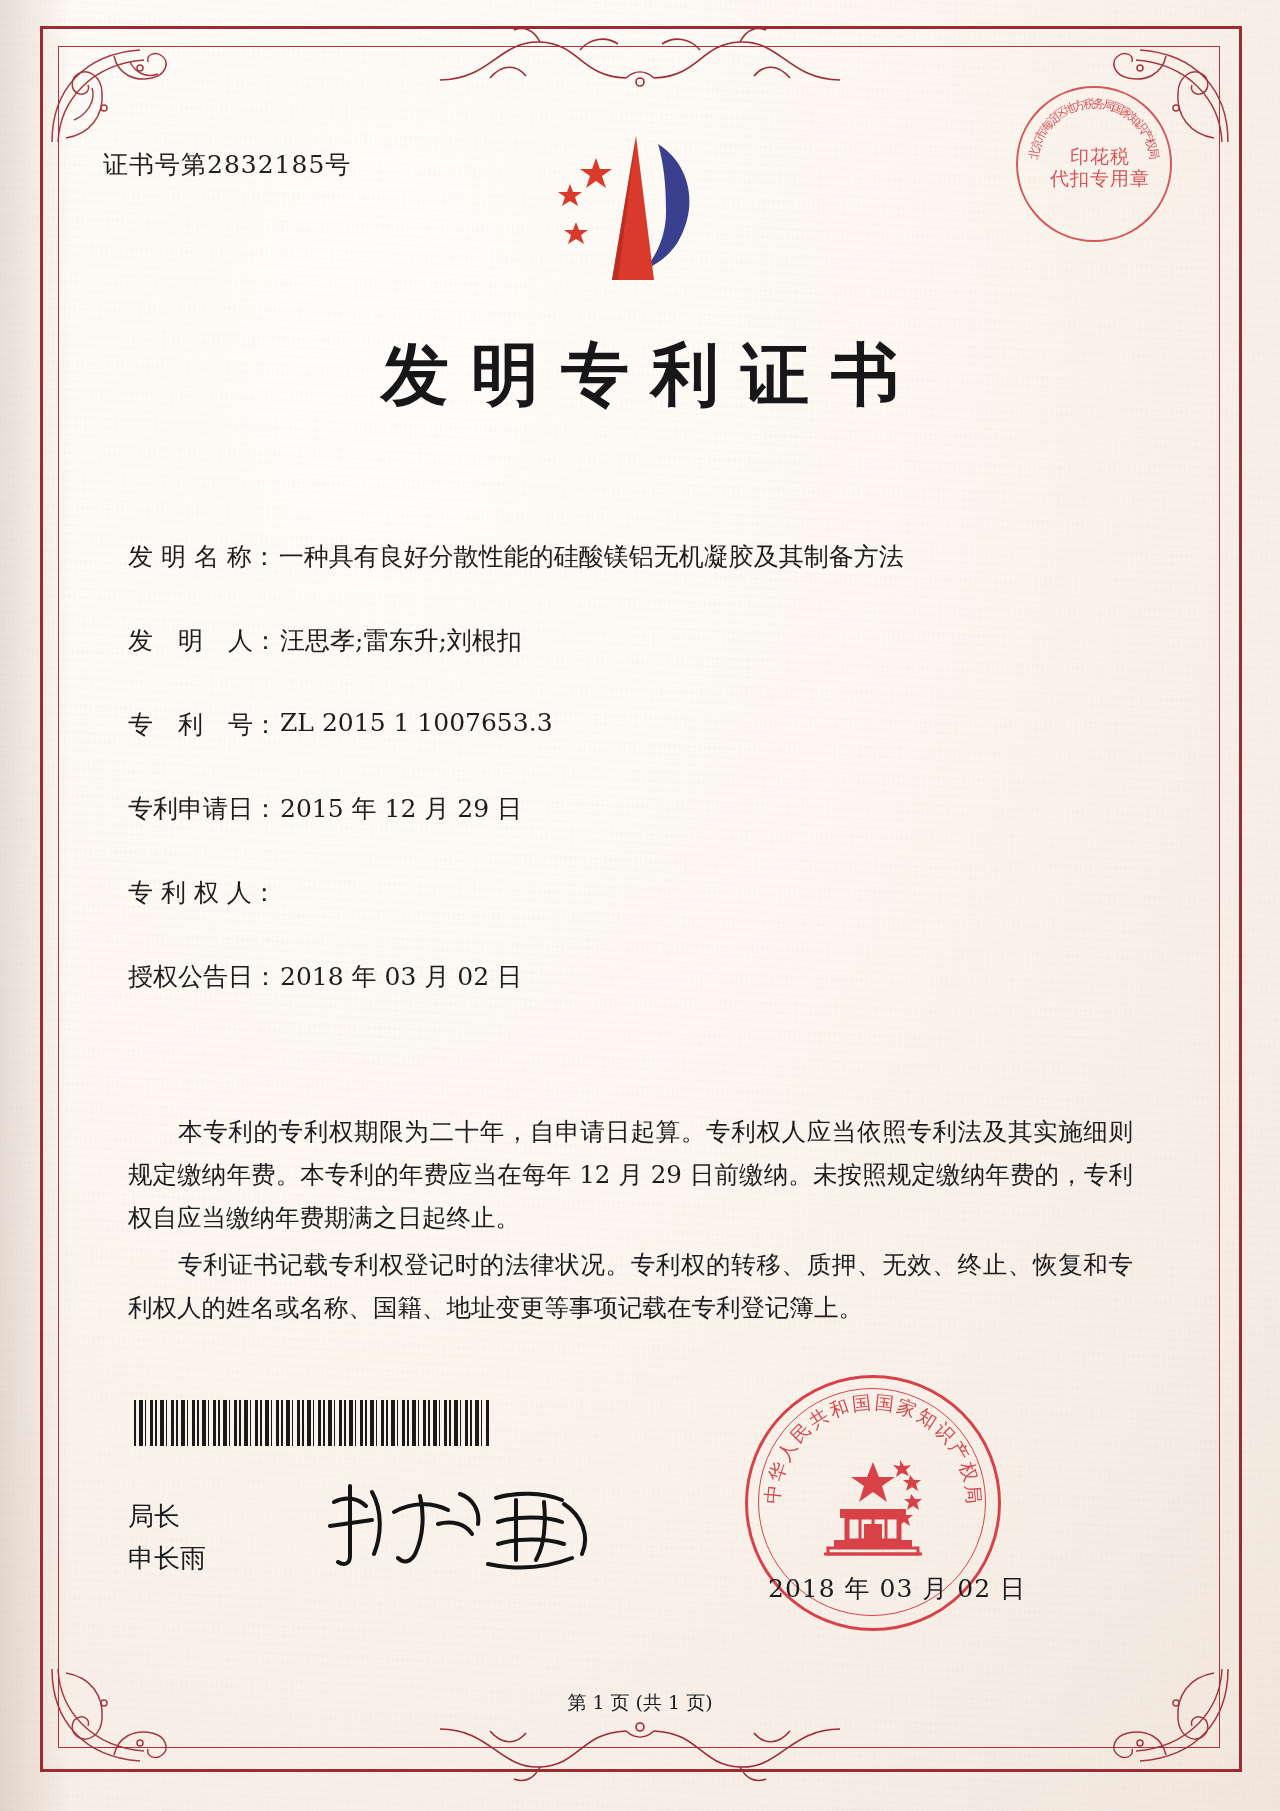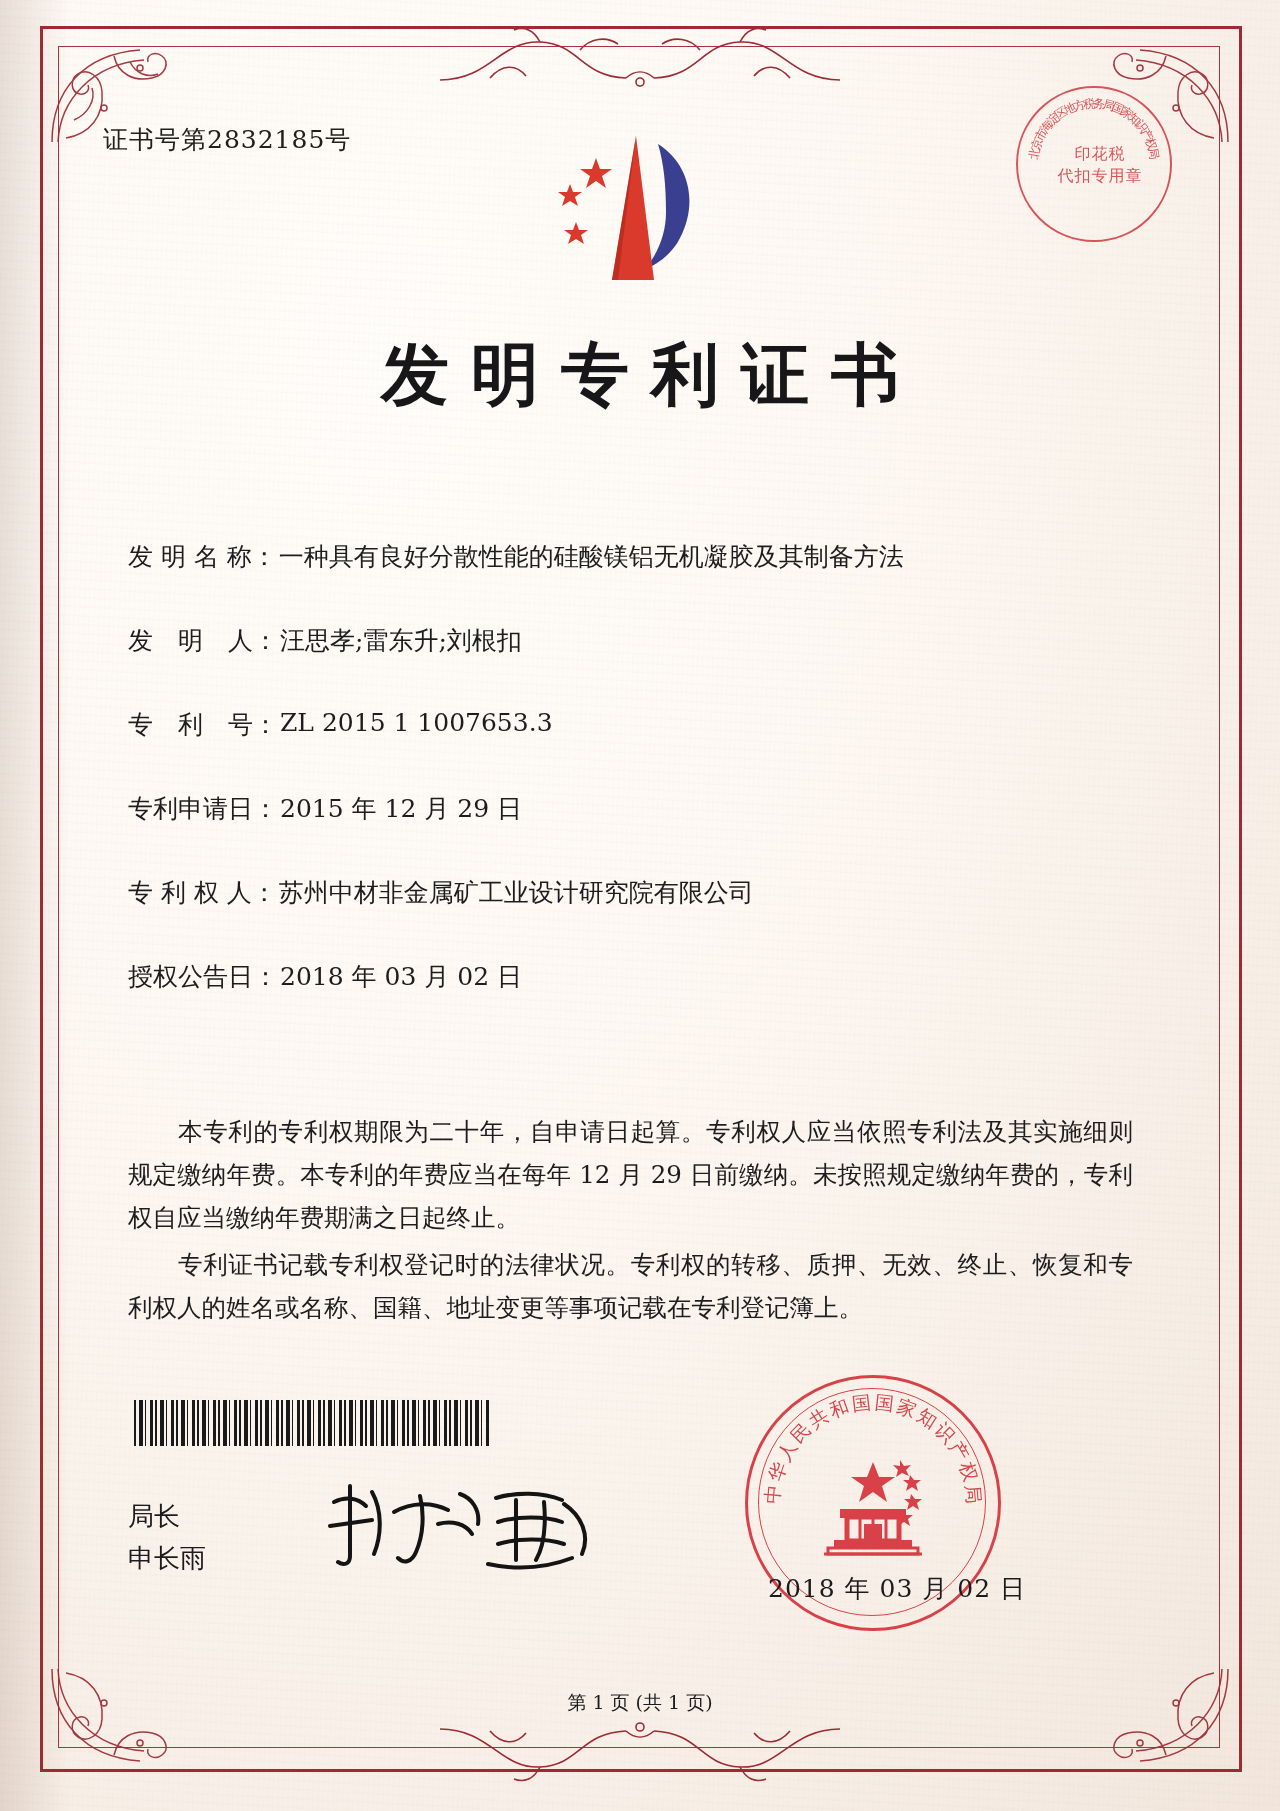--- a/index.html
+++ b/index.html
@@ -90,21 +90,21 @@
 
   
   .content {
     position: absolute;
     inset: 0;
     z-index: 6;
   }
   .cert-no {
     position: absolute;
     left: 103px;
-    top: 123px;
+    top: 148px;
     font-size: 25px;
     letter-spacing: 1px;
     color: #20201e;
     font-family: "DejaVu Serif", serif;
     white-space: nowrap;
   }
 
   
   .logo {
     position: absolute;
@@ -127,21 +127,21 @@
     color: #d2393f;
   }
   .stamp-tax .arc-text {
     position: absolute;
     inset: 0;
   }
   .stamp-tax .ctr-line {
     position: absolute;
     left: 12px; right: 0;
     text-align: center;
-    font-size: 16px;
+    font-size: 19px;
     letter-spacing: 1px;
     font-family: "Liberation Sans", sans-serif;
     color: #d2393f;
     white-space: nowrap;
   }
   .stamp-tax .l1 { top: 56px; }
   .stamp-tax .l2 { top: 78px; }
 
   .title {
     position: absolute;
@@ -408,21 +408,20 @@
       <div class="field-row">
         <span class="field-label">专　利　号：</span>
         <span class="field-value">ZL 2015 1 1007653.3</span>
       </div>
       <div class="field-row">
         <span class="field-label">专利申请日：</span>
         <span class="field-value">2015 年 12 月 29 日</span>
       </div>
       <div class="field-row">
         <span class="field-label">专 利 权 人：</span>
-        <span class="field-value">苏州中材非金属矿工业设计研究院有限公司</span>
       </div>
       <div class="field-row">
         <span class="field-label">授权公告日：</span>
         <span class="field-value">2018 年 03 月 02 日</span>
       </div>
     </div>
 
     <div class="body-text">
       <p>本专利的专利权期限为二十年，自申请日起算。专利权人应当依照专利法及其实施细则规定缴纳年费。本专利的年费应当在每年 12 月 29 日前缴纳。未按照规定缴纳年费的，专利权自应当缴纳年费期满之日起终止。</p>
       <p>专利证书记载专利权登记时的法律状况。专利权的转移、质押、无效、终止、恢复和专利权人的姓名或名称、国籍、地址变更等事项记载在专利登记簿上。</p>

